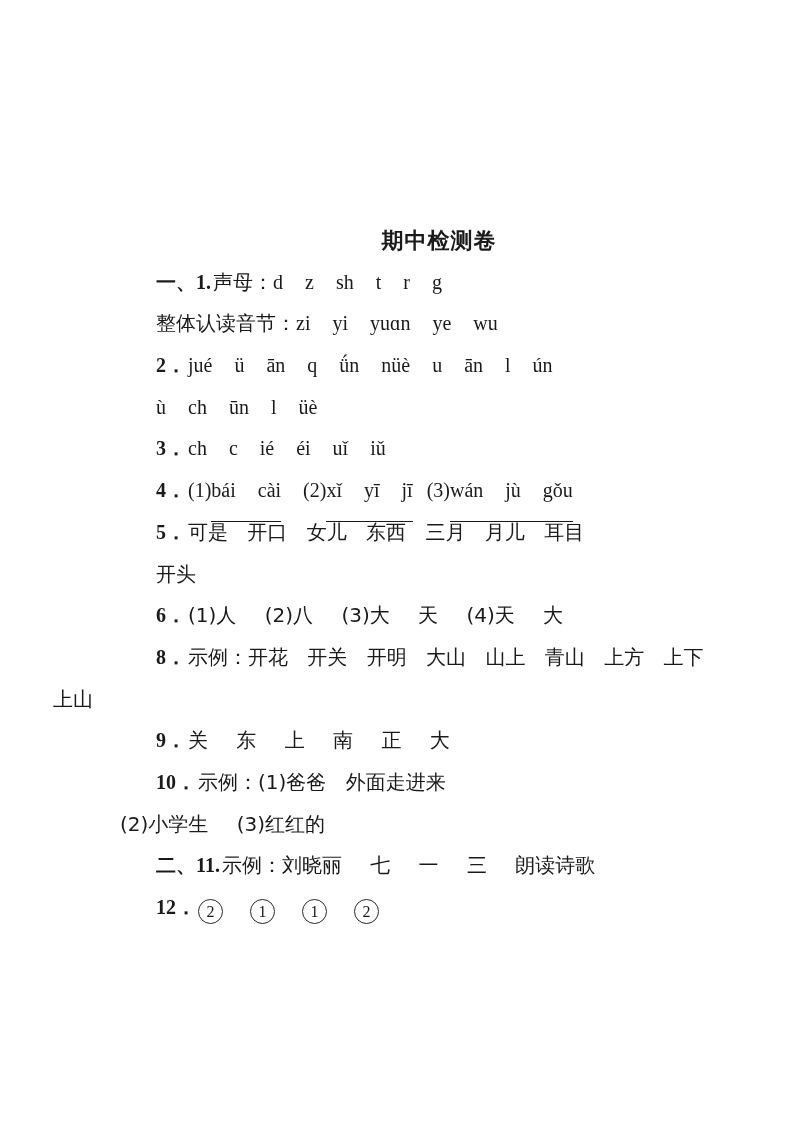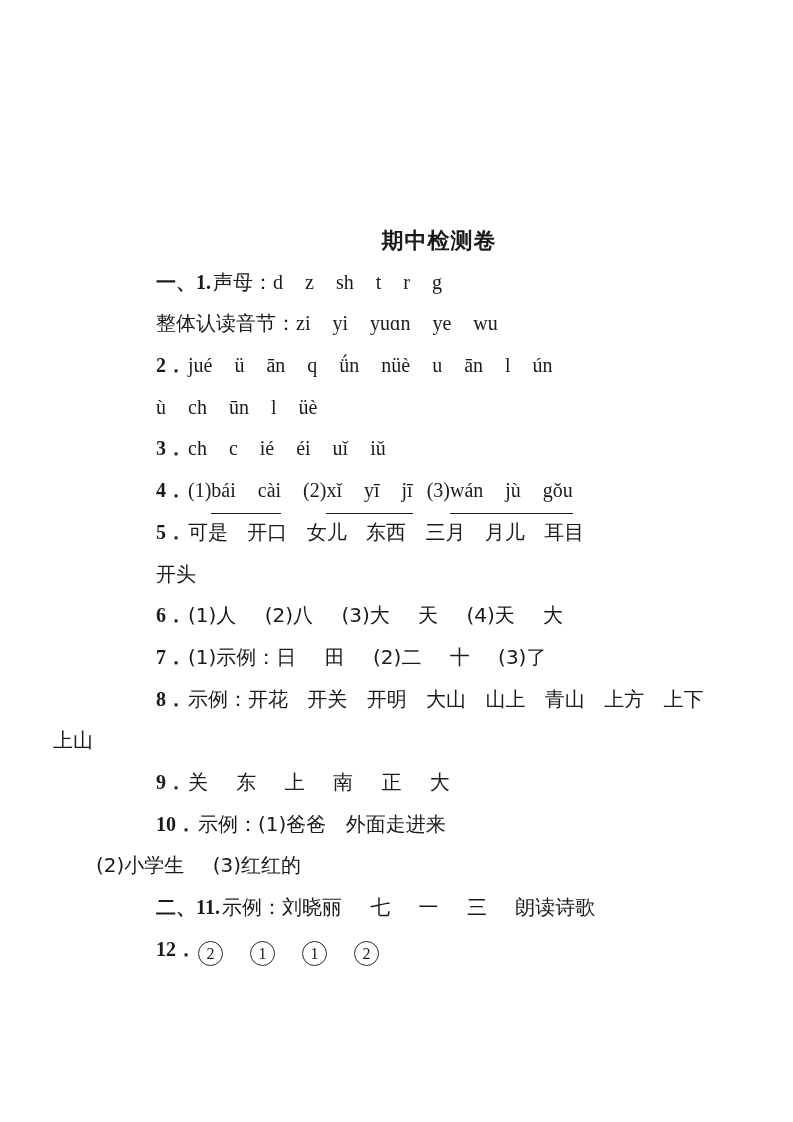--- a/index.html
+++ b/index.html
@@ -22,28 +22,28 @@
     font-size: 20px;
   }
   .title-line {
     padding-left: 85px;
     text-align: center;
     font-weight: 700;
     font-size: 22px;
     letter-spacing: 1px;
   }
   .hang  { padding-left: 53px; }
-  .cont2 { padding-left: 96px; }
+  .cont2 { padding-left: 120px; }
   .b   { font-weight: 700; }
   .num { font-family: "Liberation Serif", "DejaVu Serif", serif; font-weight: 700; margin-right: 2px; }
   .py  { font-family: "Liberation Serif", "DejaVu Serif", serif; word-spacing: 17px; margin-top: 20px; }
   .pn  { font-family: "Liberation Serif", "DejaVu Serif", serif; }
   .cjk  { word-spacing: 13px; }
   .cjkw { word-spacing: 22px; text-align: center; }
-  .ul { border-bottom: 1.2px solid #1a1a1a; padding-bottom: 12px; }
+  .ul { border-bottom: 1.2px solid #1a1a1a; padding-bottom: 20px; }
   .gap22 { margin-left: 22px; }
   .gap14 { margin-left: 14px; }
   .circ {
     display: inline-block;
     width: 25px; height: 25px;
     line-height: 24px;
     border: 1.5px solid #2a2a2a;
     border-radius: 50%;
     text-align: center;
     font-family: "Liberation Serif", "DejaVu Serif", serif;
@@ -75,21 +75,20 @@
     <div class="line"><span class="num">3．</span><span class="py">ch c ié éi uǐ iǔ</span></div>
 
     <div class="line"><span class="num">4．</span><span class="pn">(1)</span><span class="py ul">bái cài</span><span class="pn gap22">(2)</span><span class="py ul">xǐ yī jī</span><span class="pn gap14">(3)</span><span class="py ul">wán jù gǒu</span></div>
 
     <div class="line"><span class="num">5．</span><span class="cjk">可是 开口 女儿 东西 三月 月儿 耳目</span></div>
 
     <div class="line"><span class="cjk">开头</span></div>
 
     <div class="line"><span class="num">6．</span><span class="cjkw">(1)人 (2)八 (3)大 天 (4)天 大</span></div>
 
-    <div class="line"><span class="num">7．</span><span class="cjkw">(1)示例：日 田 (2)二 十 (3)了</span></div>
 
     <div class="line"><span class="num">8．</span><span class="cjk">示例：开花 开关 开明 大山 山上 青山 上方 上下</span></div>
 
     <div class="line hang"><span class="cjk">上山</span></div>
 
     <div class="line"><span class="num">9．</span><span class="cjkw">关 东 上 南 正 大</span></div>
 
     <div class="line"><span class="num">10．</span><span class="cjk">示例：(1)爸爸 外面走进来</span></div>
 
     <div class="line cont2"><span class="cjkw">(2)小学生 (3)红红的</span></div>

